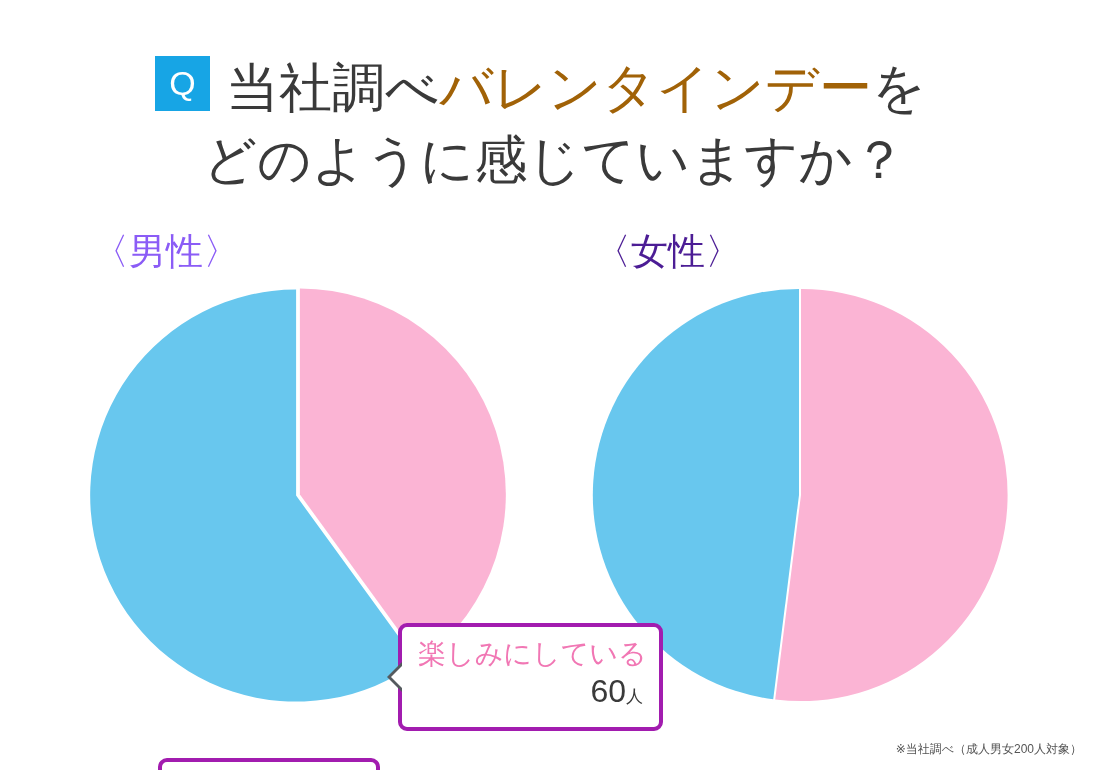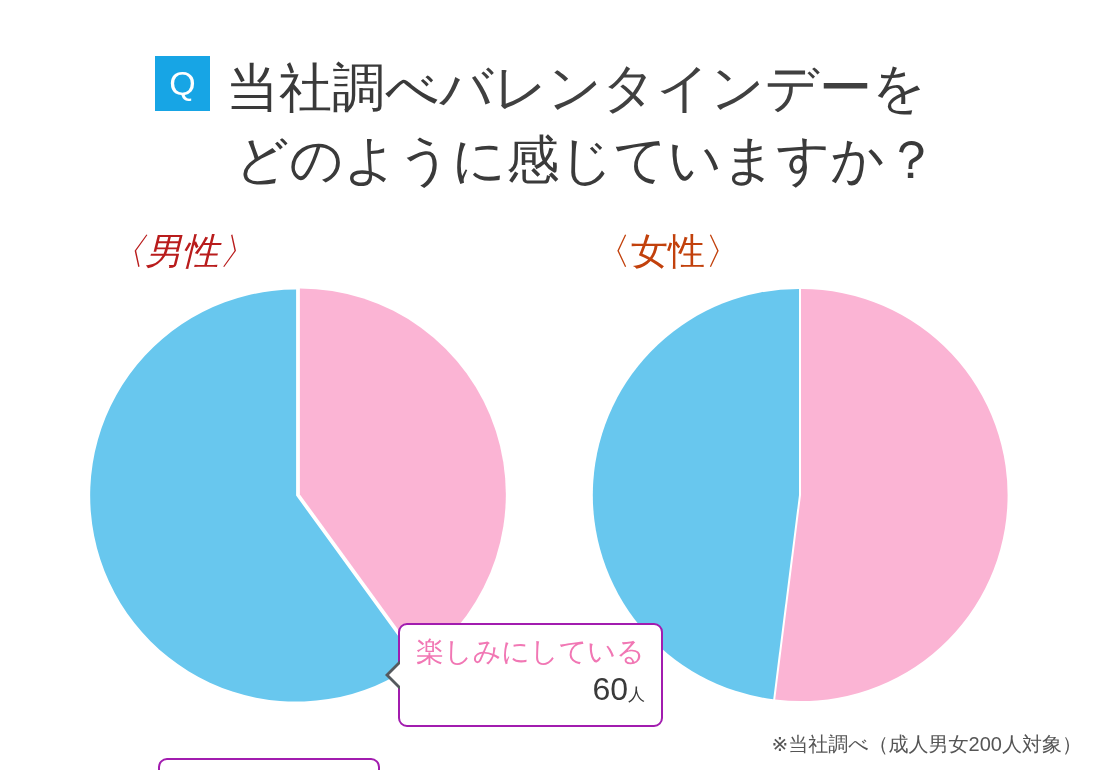--- a/index.html
+++ b/index.html
@@ -25,69 +25,69 @@
   }
   .title-line {
     white-space: nowrap;
     font-size: 53px;
     line-height: 72px;
     font-weight: 400;
     color: #3a3a3a;
     letter-spacing: 0px;
   }
   .title-line.second {
-    margin-left: 80px;
+    margin-left: 48px;
   }
   #q-badge {
     display: inline-block;
     width: 55px;
     height: 55px;
     background: #17A5E5;
     color: #ffffff;
     text-align: center;
     font-size: 34px;
     line-height: 55px;
     vertical-align: 11px;
     margin-right: 16px;
     font-weight: 400;
   }
-  .accent-blue { color: #404040; }
+  .accent-blue { color: #a16207; }
 
   
   .panel { position: absolute; top: 230px; }
   #panel-male   { left: 88px;  width: 470px; }
   #panel-female { left: 588px; width: 470px; }
 
   .panel-title {
     position: absolute;
     top: 0px;
     left: 0px;
     font-size: 37px;
     line-height: 44px;
     white-space: nowrap;
     font-weight: 400;
   }
-  #panel-male .panel-title   { color: #b91c1c; left: 20px; font-style: italic; }
-  #panel-female .panel-title { color: #c2410c; left: 6px; }
+  #panel-male .panel-title   { color: #8b5cf6; left: 4px; }
+  #panel-female .panel-title { color: #4c1d95; left: 6px; }
 
   .pie-wrap {
     position: absolute;
     top: 55px;
     left: 0px;
     width: 420px;
     height: 420px;
   }
   #panel-female .pie-wrap { left: 2px; }
   .pie-wrap svg { display: block; width: 420px; height: 420px; }
 
   
   .callout {
     position: absolute;
     background: #ffffff;
-    border: 2px solid #a21caf;
+    border: 4px solid #a21caf;
     border-radius: 9px;
     box-sizing: border-box;
     padding: 9px 16px 11px 16px;
     z-index: 5;
   }
   .callout .co-label {
     font-size: 28px;
     line-height: 36px;
     white-space: nowrap;
     display: block;
@@ -125,21 +125,21 @@
 
   
   #callout-male-enjoy   { left: 310px; top: 393px; width: 265px; }
   #callout-male-bother  { left: 70px;  top: 528px; width: 222px; }
 
   
   #footnote {
     position: absolute;
     right: 18px;
     bottom: 12px;
-    font-size: 20px;
+    font-size: 12px;
     color: #555555;
     white-space: nowrap;
   }
 </style>
 </head>
 <body>
 
 <div id="title-block">
   <div class="title-line"><span id="q-badge">Q</span><span>当社調べ</span><span class="accent-blue">バレンタインデー</span><span>を</span></div>
   <div class="title-line second">どのように感じていますか？</div>

